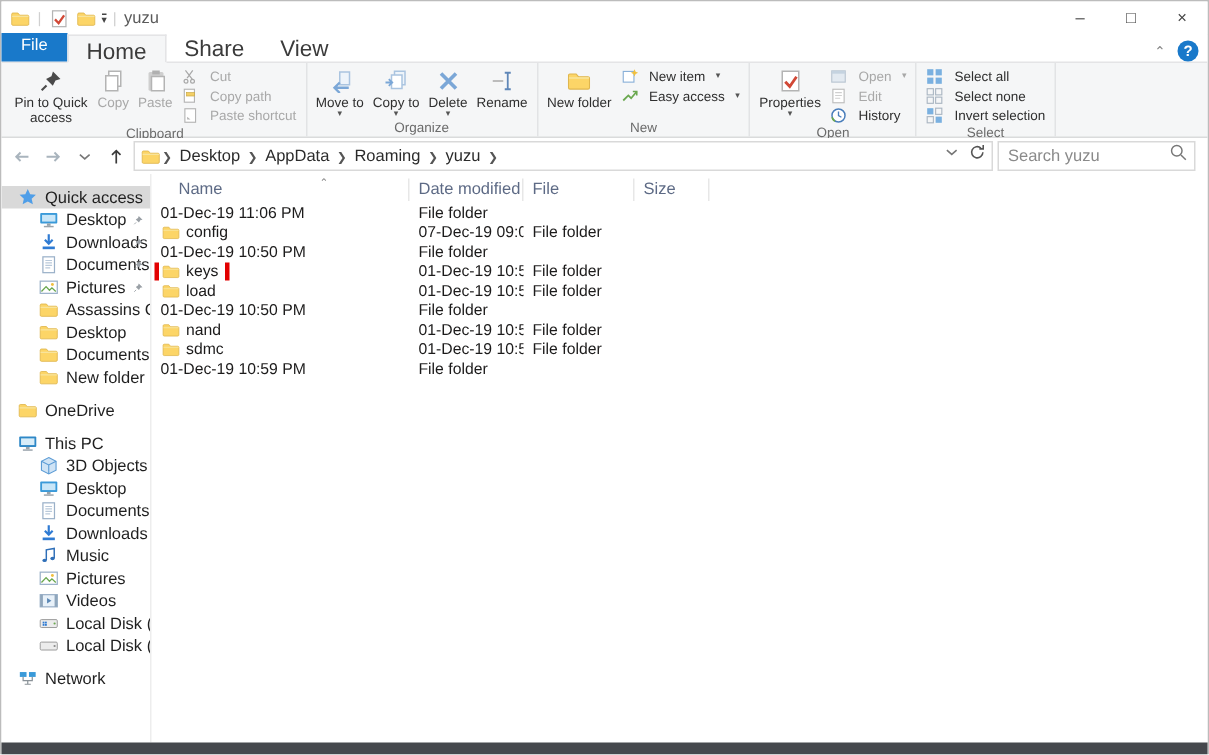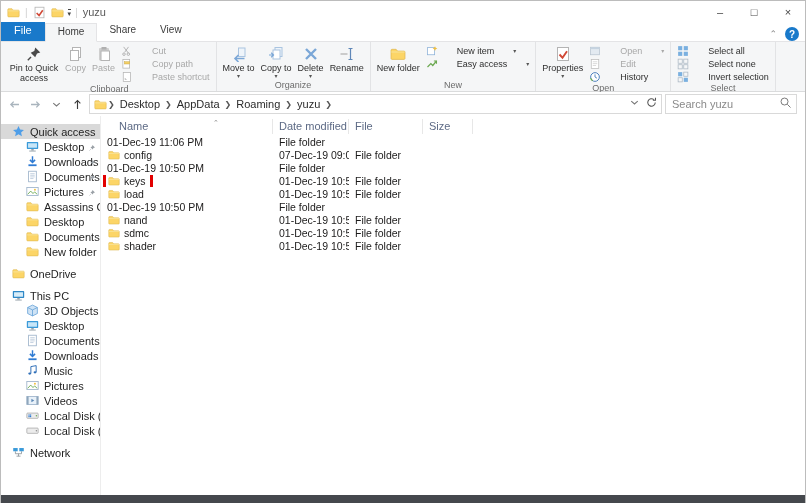--- a/index.html
+++ b/index.html
@@ -13,35 +13,35 @@
   .qat .icn { display:inline-flex; width:15px; height:15px; align-items:center; justify-content:center; }
   .qat-sep { color:#d0d0d0; font-size:10px; margin:0 1px; }
   .qat-dd { font-size:7px; color:#444; border-top:1px solid #444; line-height:5px; padding-top:1px; }
   .win-title { margin-left:4px; font-size:11px; color:#5a5a5a; }
   .win-controls { margin-left:auto; display:flex; height:22px; }
   .wc { width:34px; height:22px; display:flex; align-items:center; justify-content:center; font-size:11px; color:#444; }
 
   
   .tabrow { height:19px; display:flex; align-items:flex-end; background:#fff; border-bottom:1px solid #e4e4e6; flex:none; }
   .tab-file { background:#1979ca; color:#fff; font-size:11px; padding:2px 13px 3px; height:19px; }
-  .tab { font-size:10px; color:#3b3b3b; padding:2px 12px 3px; height:19px; }
+  .tab { font-size:15px; color:#3b3b3b; padding:2px 12px 3px; height:19px; }
   .tab.selected { background:#f5f6f7; border:1px solid #e4e4e6; border-bottom:1px solid #f5f6f7; margin-bottom:-1px; }
   .tabrow-right { margin-left:auto; display:flex; align-items:center; gap:8px; padding-right:6px; }
   .collapse-chevron { color:#888; font-size:9px; }
   .help-badge { width:14px; height:14px; border-radius:50%; background:#1979ca; color:#fff; font-size:10px; font-weight:bold; display:flex; align-items:center; justify-content:center; }
 
   
   .ribbon { height:50px; background:#f5f6f7; border-bottom:1px solid #dadbdc; display:flex; align-items:stretch; padding-left:2px; flex:none; }
   .ribbon-group { display:flex; flex-direction:column; border-right:1px solid #e2e3e5; padding:0 3px; }
   .group-content { flex:1; display:flex; align-items:flex-start; }
   .group-label { text-align:center; font-size:9px; color:#6b6b6b; padding:0 2px 1px; }
   .rb-big { display:flex; flex-direction:column; align-items:center; text-align:center; font-size:9px; line-height:1.15; color:#2f2f2f; padding:2px 3px 0; max-width:56px; }
   .rb-big .icn { height:18px; display:flex; align-items:flex-end; justify-content:center; margin-bottom:1px; }
   .rb-small-col { display:flex; flex-direction:column; padding-top:2px; }
-  .rb-small { display:flex; align-items:center; gap:19px; font-size:9px; color:#2f2f2f; height:13px; padding:0 3px; white-space:nowrap; }
+  .rb-small { display:flex; align-items:center; gap:7px; font-size:9px; color:#2f2f2f; height:13px; padding:0 3px; white-space:nowrap; }
   .disabled, .disabled .dd { color:#a8a8a8 !important; }
   .dd { font-size:6px; color:#555; }
 
   
   .addressrow { height:24px; display:flex; align-items:center; gap:3px; padding:0 8px 0 4px; background:#fff; flex:none; }
   .nav-btn { display:inline-flex; width:18px; height:18px; align-items:center; justify-content:center; }
   .addressbox { flex:1; height:20px; border:1px solid #d9d9d9; display:flex; align-items:center; padding:0 3px 0 4px; gap:1px; background:#fff; }
   .crumb { font-size:11px; color:#2b2b2b; padding:0 4px; white-space:nowrap; }
   .crumb-sep { font-size:8px; color:#555; }
   .addr-right { margin-left:auto; display:flex; align-items:center; gap:4px; }
@@ -749,31 +749,20 @@
                 </span>
                 <span>sdmc</span>
               </span>
             </div>
             <div>01-Dec-19 10:50 PM</div>
             <div>File folder</div>
             <div></div>
             <div></div>
           </div>
           <div class="grid file-row">
-            <div class="name-cell">
-              <span class="name-wrap">
-                <span class="icn">
-                  <svg width="12" height="12" viewBox="0 0 16 16" xmlns="http://www.w3.org/2000/svg">
-                    <path d="M1 4.2c0-.5.4-.9.9-.9h4.2l1.5 1.8H14c.6 0 1 .4 1 .9v6.5c0 .5-.4.9-1 .9H2c-.6 0-1-.4-1-.9z" fill="#fcd567" stroke="#dfb64e" stroke-width=".7"></path>
-                    <path d="M1.3 6h13.4" stroke="#f8e49c" stroke-width="1"></path>
-                  </svg>
-                </span>
-                <span>shader</span>
-              </span>
-            </div>
             <div>01-Dec-19 10:59 PM</div>
             <div>File folder</div>
             <div></div>
             <div></div>
           </div>
         </div>
     </div>
   </div>
 
 

